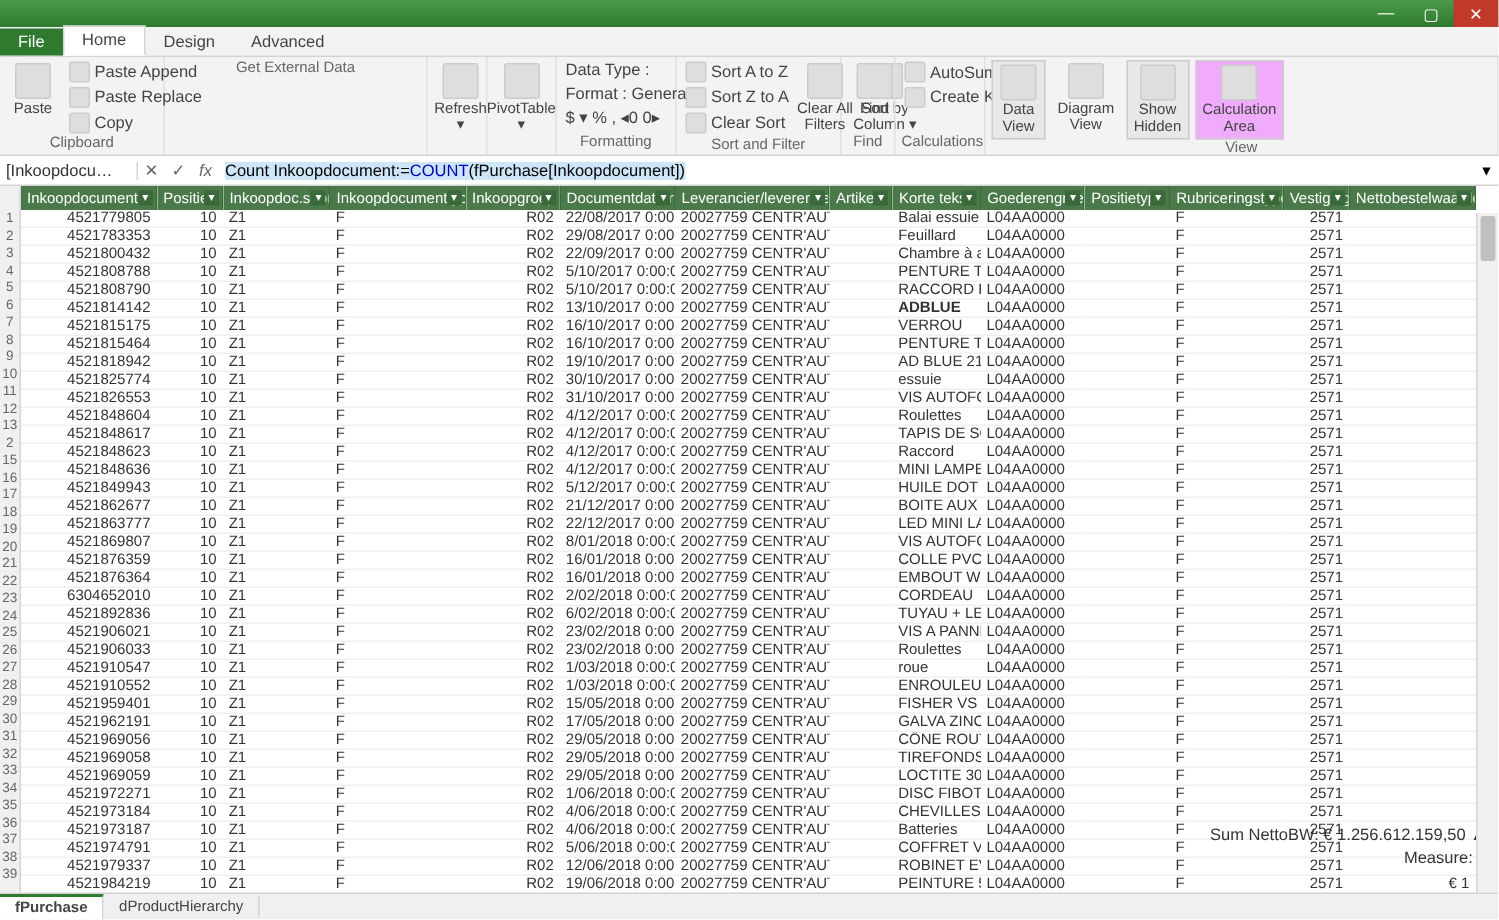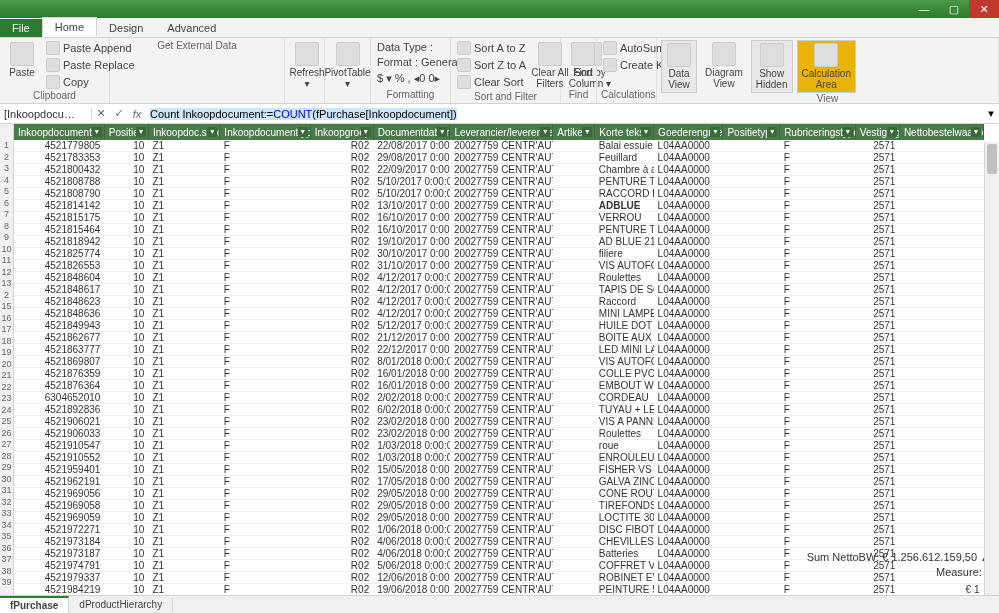--- a/index.html
+++ b/index.html
@@ -197,21 +197,21 @@
       <div class="rb-btn">
           <div class="ico"></div>
           <div class="lbl" style="white-space:pre">Diagram
 View</div>
         </div>
       <div class="rb-btn" style="background:#e8e8e8;border:1px solid #ccc">
           <div class="ico"></div>
           <div class="lbl" style="white-space:pre">Show
 Hidden</div>
         </div>
-      <div class="rb-btn" style="background:#eab308;border:1px solid #ccc">
+      <div class="rb-btn" style="background:#f0abfc;border:1px solid #ccc">
           <div class="ico"></div>
           <div class="lbl" style="white-space:pre">Calculation
 Area</div>
         </div>
     </div>
     <div class="label">View</div>
   </div>
 </div>
 
 <div class="fbar">
@@ -434,21 +434,21 @@
           </tr>
           <tr>
             <td class="r" style="width: 86px;">4521825774</td>
             <td class="r" style="width: 42px;">10</td>
             <td style="width: 68px;">Z1</td>
             <td style="width: 86px;">F</td>
             <td class="r" style="width: 60px;">R02</td>
             <td class="r" style="width: 73px;">30/10/2017 0:00:00</td>
             <td style="width: 98px;">20027759  CENTR'AUTO</td>
             <td style="width: 40px;"></td>
-            <td style="width: 56px;">filiere</td>
+            <td style="width: 56px;">essuie</td>
             <td style="width: 66px;">L04AA0000</td>
             <td style="width: 54px;"></td>
             <td style="width: 72px;">F</td>
             <td class="r" style="width: 42px;">2571</td>
             <td class="r" style="width: 80px;"></td>
           </tr>
           <tr>
             <td class="r" style="width: 86px;">4521826553</td>
             <td class="r" style="width: 42px;">10</td>
             <td style="width: 68px;">Z1</td>

